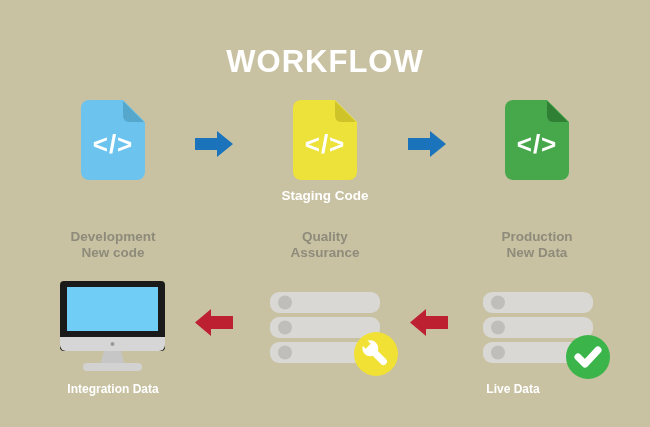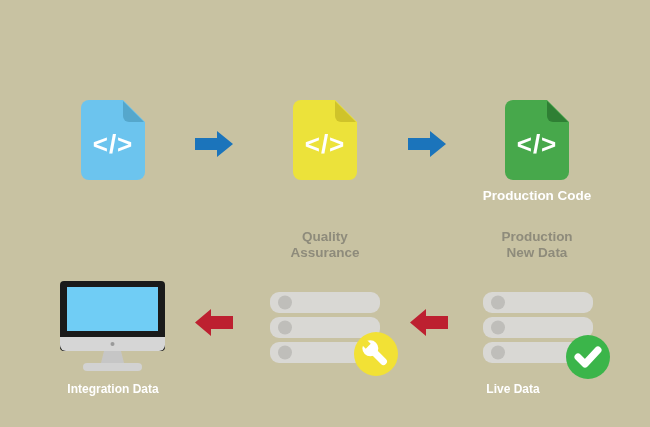--- a/index.html
+++ b/index.html
@@ -63,20 +63,21 @@
   .badge-yellow-bg{fill:var(--badge-yellow);}
   .badge-green-bg{fill:var(--badge-green);}
   .badge-glyph{fill:#ffffff;}
   .badge-notch{fill:var(--badge-yellow);}
 </style>
 </head>
 <body>
 
 <div class="canvas">
 
+  <h1 class="title">WORKFLOW</h1>
 
   <div class="file-wrap file-blue" style="left:81px">
     <svg width="64" height="80" viewBox="0 0 64 80">
       <path class="body" d="M8,0 h34 l22,22 v50 a8,8 0 0 1 -8,8 h-48 a8,8 0 0 1 -8,-8 v-64 a8,8 0 0 1 8,-8 z"></path>
       <path class="fold" d="M42,1 l21,21 h-15 a6,6 0 0 1 -6,-6 z"></path>
     </svg>
     <span class="glyph">&lt;/&gt;</span>
   </div>
   <div class="file-wrap file-yellow" style="left:293px">
     <svg width="64" height="80" viewBox="0 0 64 80">
@@ -93,22 +94,26 @@
     <span class="glyph">&lt;/&gt;</span>
   </div>
 
   <svg class="arrow" style="left:195px;top:131px" width="38" height="26" viewBox="0 0 38 26">
     <polygon class="arrow-blue" points="0,7 22,7 22,0 38,13 22,26 22,19 0,19"></polygon>
   </svg>
   <svg class="arrow" style="left:408px;top:131px" width="38" height="26" viewBox="0 0 38 26">
     <polygon class="arrow-blue" points="0,7 22,7 22,0 38,13 22,26 22,19 0,19"></polygon>
   </svg>
 
-  <div class="stage-label" style="left:437px">Production Code</div>
+  <div class="stage-label" style="left:225px">Staging Code</div>
 
+  <div class="phase" style="left:13px">
+    <div>Development</div>
+    <div>New code</div>
+  </div>
   <div class="phase" style="left:225px">
     <div>Quality</div>
     <div>Assurance</div>
   </div>
   <div class="phase" style="left:437px">
     <div>Production</div>
     <div>New Data</div>
   </div>
 
   <svg class="monitor" viewBox="0 0 105 92">

